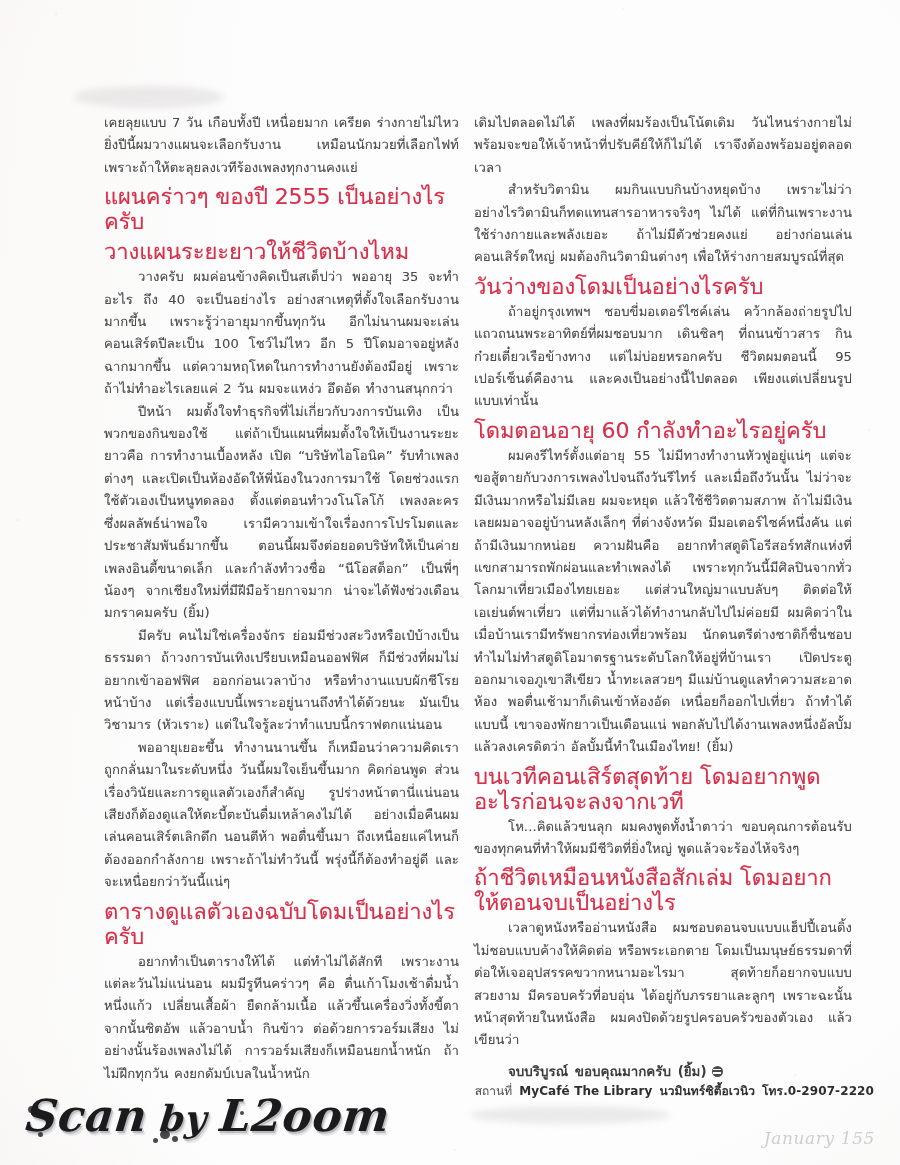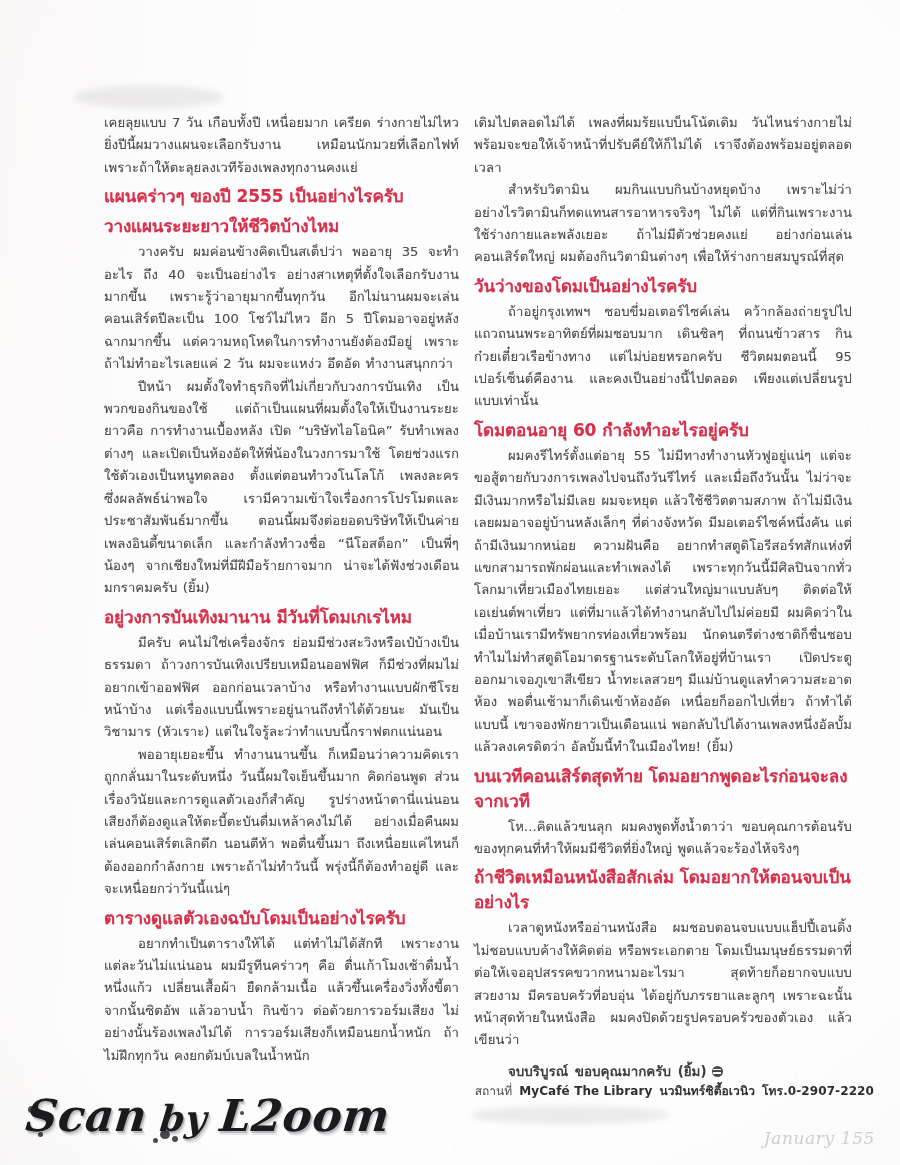--- a/index.html
+++ b/index.html
@@ -60,23 +60,23 @@
     text-justify: inter-word;
     word-spacing: 1.2px;
     letter-spacing: .1px;
     font-weight: 400;
     text-shadow: 0 0 .6px rgba(90,90,95,.35);
   }
   p.body.indent { text-indent: 34px; }
 
   h2.heading {
     margin: 5px 0 2px 0;
-    font-size: 17px;
+    font-size: 22px;
     line-height: 25px;
-    font-weight: 700;
+    font-weight: 400;
     color: #d6304b;
     letter-spacing: -0.1px;
     text-align: left;
     text-shadow: 0 0 .7px rgba(214,48,75,.4);
   }
 
   p.signoff {
     margin: 9px 0 0 0;
     text-indent: 34px;
     font-size: 13.4px;
@@ -208,29 +208,28 @@
   <div class="smudge" style="left:470px; top:1106px; width:200px; height:18px;"></div>
 
   <div class="columns">
 
     <div class="col col-left">
       <p class="body">เคยลุยแบบ 7 วัน เกือบทั้งปี เหนื่อยมาก เครียด ร่างกายไม่ไหว ยิ่งปีนี้ผมวางแผนจะเลือกรับงาน เหมือนนักมวยที่เลือกไฟท์ เพราะถ้าให้ตะลุยลงเวทีร้องเพลงทุกงานคงแย่</p>
       <h2 class="heading">แผนคร่าวๆ ของปี 2555 เป็นอย่างไรครับ</h2>
       <h2 class="heading">วางแผนระยะยาวให้ชีวิตบ้างไหม</h2>
       <p class="body indent">วางครับ ผมค่อนข้างคิดเป็นสเต็ปว่า พออายุ 35 จะทำอะไร ถึง 40 จะเป็นอย่างไร อย่างสาเหตุที่ตั้งใจเลือกรับงานมากขึ้น เพราะรู้ว่าอายุมากขึ้นทุกวัน อีกไม่นานผมจะเล่นคอนเสิร์ตปีละเป็น 100 โชว์ไม่ไหว อีก 5 ปีโดมอาจอยู่หลังฉากมากขึ้น แต่ความหฤโหดในการทำงานยังต้องมีอยู่ เพราะถ้าไม่ทำอะไรเลยแค่ 2 วัน ผมจะแหง่ว อึดอัด ทำงานสนุกกว่า</p>
       <p class="body indent">ปีหน้า ผมตั้งใจทำธุรกิจที่ไม่เกี่ยวกับวงการบันเทิง เป็นพวกของกินของใช้ แต่ถ้าเป็นแผนที่ผมตั้งใจให้เป็นงานระยะยาวคือ การทำงานเบื้องหลัง เปิด “บริษัทไอโอนิค” รับทำเพลงต่างๆ และเปิดเป็นห้องอัดให้พี่น้องในวงการมาใช้ โดยช่วงแรกใช้ตัวเองเป็นหนูทดลอง ตั้งแต่ตอนทำวงโนโลโก้ เพลงละคร ซึ่งผลลัพธ์น่าพอใจ เรามีความเข้าใจเรื่องการโปรโมตและประชาสัมพันธ์มากขึ้น ตอนนี้ผมจึงต่อยอดบริษัทให้เป็นค่ายเพลงอินดี้ขนาดเล็ก และกำลังทำวงชื่อ “นีโอสต็อก” เป็นพี่ๆ น้องๆ จากเชียงใหม่ที่มีฝีมือร้ายกาจมาก น่าจะได้ฟังช่วงเดือนมกราคมครับ (ยิ้ม)</p>
-      <h2 class="heading">อยู่วงการบันเทิงมานาน มีวันที่โดมเกเรไหม</h2>
       <p class="body indent">มีครับ คนไม่ใช่เครื่องจักร ย่อมมีช่วงสะวิงหรือเป๋บ้างเป็นธรรมดา ถ้าวงการบันเทิงเปรียบเหมือนออฟฟิศ ก็มีช่วงที่ผมไม่อยากเข้าออฟฟิศ ออกก่อนเวลาบ้าง หรือทำงานแบบผักชีโรยหน้าบ้าง แต่เรื่องแบบนี้เพราะอยู่นานถึงทำได้ด้วยนะ มันเป็นวิชามาร (หัวเราะ) แต่ในใจรู้ละว่าทำแบบนี้กราฟตกแน่นอน</p>
       <p class="body indent">พออายุเยอะขึ้น ทำงานนานขึ้น ก็เหมือนว่าความคิดเราถูกกลั่นมาในระดับหนึ่ง วันนี้ผมใจเย็นขึ้นมาก คิดก่อนพูด ส่วนเรื่องวินัยและการดูแลตัวเองก็สำคัญ รูปร่างหน้าตานี่แน่นอน เสียงก็ต้องดูแลให้ตะบี้ตะบันดื่มเหล้าคงไม่ได้ อย่างเมื่อคืนผมเล่นคอนเสิร์ตเลิกดึก นอนตีห้า พอตื่นขึ้นมา ถึงเหนื่อยแค่ไหนก็ต้องออกกำลังกาย เพราะถ้าไม่ทำวันนี้ พรุ่งนี้ก็ต้องทำอยู่ดี และจะเหนื่อยกว่าวันนี้แน่ๆ</p>
       <h2 class="heading">ตารางดูแลตัวเองฉบับโดมเป็นอย่างไรครับ</h2>
       <p class="body indent">อยากทำเป็นตารางให้ได้ แต่ทำไม่ได้สักที เพราะงานแต่ละวันไม่แน่นอน ผมมีรูทีนคร่าวๆ คือ ตื่นเก้าโมงเช้าดื่มน้ำหนึ่งแก้ว เปลี่ยนเสื้อผ้า ยืดกล้ามเนื้อ แล้วขึ้นเครื่องวิ่งทั้งขี้ตา จากนั้นซิตอัพ แล้วอาบน้ำ กินข้าว ต่อด้วยการวอร์มเสียง ไม่อย่างนั้นร้องเพลงไม่ได้ การวอร์มเสียงก็เหมือนยกน้ำหนัก ถ้าไม่ฝึกทุกวัน คงยกดัมบ์เบลในน้ำหนัก</p>
     </div>
 
     <div class="col col-right">
-      <p class="body">เดิมไปตลอดไม่ได้ เพลงที่ผมร้ยแบบ็นโน้ตเดิม วันไหนร่างกายไม่พร้อมจะขอให้เจ้าหน้าที่ปรับคีย์ให้ก็ไม่ได้ เราจึงต้องพร้อมอยู่ตลอดเวลา</p>
+      <p class="body">เดิมไปตลอดไม่ได้ เพลงที่ผมร้องเป็นโน้ตเดิม วันไหนร่างกายไม่พร้อมจะขอให้เจ้าหน้าที่ปรับคีย์ให้ก็ไม่ได้ เราจึงต้องพร้อมอยู่ตลอดเวลา</p>
       <p class="body indent">สำหรับวิตามิน ผมกินแบบกินบ้างหยุดบ้าง เพราะไม่ว่าอย่างไรวิตามินก็ทดแทนสารอาหารจริงๆ ไม่ได้ แต่ที่กินเพราะงานใช้ร่างกายและพลังเยอะ ถ้าไม่มีตัวช่วยคงแย่ อย่างก่อนเล่นคอนเสิร์ตใหญ่ ผมต้องกินวิตามินต่างๆ เพื่อให้ร่างกายสมบูรณ์ที่สุด</p>
       <h2 class="heading">วันว่างของโดมเป็นอย่างไรครับ</h2>
       <p class="body indent">ถ้าอยู่กรุงเทพฯ ชอบขี่มอเตอร์ไซค์เล่น คว้ากล้องถ่ายรูปไปแถวถนนพระอาทิตย์ที่ผมชอบมาก เดินชิลๆ ที่ถนนข้าวสาร กินก๋วยเตี๋ยวเรือข้างทาง แต่ไม่บ่อยหรอกครับ ชีวิตผมตอนนี้ 95 เปอร์เซ็นต์คืองาน และคงเป็นอย่างนี้ไปตลอด เพียงแต่เปลี่ยนรูปแบบเท่านั้น</p>
       <h2 class="heading">โดมตอนอายุ 60 กำลังทำอะไรอยู่ครับ</h2>
       <p class="body indent">ผมคงรีไทร์ตั้งแต่อายุ 55 ไม่มีทางทำงานหัวฟูอยู่แน่ๆ แต่จะขอสู้ตายกับวงการเพลงไปจนถึงวันรีไทร์ และเมื่อถึงวันนั้น ไม่ว่าจะมีเงินมากหรือไม่มีเลย ผมจะหยุด แล้วใช้ชีวิตตามสภาพ ถ้าไม่มีเงินเลยผมอาจอยู่บ้านหลังเล็กๆ ที่ต่างจังหวัด มีมอเตอร์ไซค์หนึ่งคัน แต่ถ้ามีเงินมากหน่อย ความฝันคือ อยากทำสตูดิโอรีสอร์ทสักแห่งที่แขกสามารถพักผ่อนและทำเพลงได้ เพราะทุกวันนี้มีศิลปินจากทั่วโลกมาเที่ยวเมืองไทยเยอะ แต่ส่วนใหญ่มาแบบลับๆ ติดต่อให้เอเย่นต์พาเที่ยว แต่ที่มาแล้วได้ทำงานกลับไปไม่ค่อยมี ผมคิดว่าในเมื่อบ้านเรามีทรัพยากรท่องเที่ยวพร้อม นักดนตรีต่างชาติก็ชื่นชอบ ทำไมไม่ทำสตูดิโอมาตรฐานระดับโลกให้อยู่ที่บ้านเรา เปิดประตูออกมาเจอภูเขาสีเขียว น้ำทะเลสวยๆ มีแม่บ้านดูแลทำความสะอาดห้อง พอตื่นเช้ามาก็เดินเข้าห้องอัด เหนื่อยก็ออกไปเที่ยว ถ้าทำได้แบบนี้ เขาจองพักยาวเป็นเดือนแน่ พอกลับไปได้งานเพลงหนึ่งอัลบั้ม แล้วลงเครดิตว่า อัลบั้มนี้ทำในเมืองไทย! (ยิ้ม)</p>
       <h2 class="heading">บนเวทีคอนเสิร์ตสุดท้าย โดมอยากพูดอะไรก่อนจะลงจากเวที</h2>
       <p class="body indent">โห...คิดแล้วขนลุก ผมคงพูดทั้งน้ำตาว่า ขอบคุณการต้อนรับของทุกคนที่ทำให้ผมมีชีวิตที่ยิ่งใหญ่ พูดแล้วจะร้องไห้จริงๆ</p>
       <h2 class="heading">ถ้าชีวิตเหมือนหนังสือสักเล่ม โดมอยากให้ตอนจบเป็นอย่างไร</h2>
       <p class="body indent">เวลาดูหนังหรืออ่านหนังสือ ผมชอบตอนจบแบบแฮ็ปปี้เอนดิ้ง ไม่ชอบแบบค้างให้คิดต่อ หรือพระเอกตาย โดมเป็นมนุษย์ธรรมดาที่ต่อให้เจออุปสรรคขวากหนามอะไรมา สุดท้ายก็อยากจบแบบสวยงาม มีครอบครัวที่อบอุ่น ได้อยู่กับภรรยาและลูกๆ เพราะฉะนั้นหน้าสุดท้ายในหนังสือ ผมคงปิดด้วยรูปครอบครัวของตัวเอง แล้วเขียนว่า</p>
       <p class="signoff"><span>จบบริบูรณ์ ขอบคุณมากครับ (ยิ้ม)</span><span class="endmark"></span></p>

